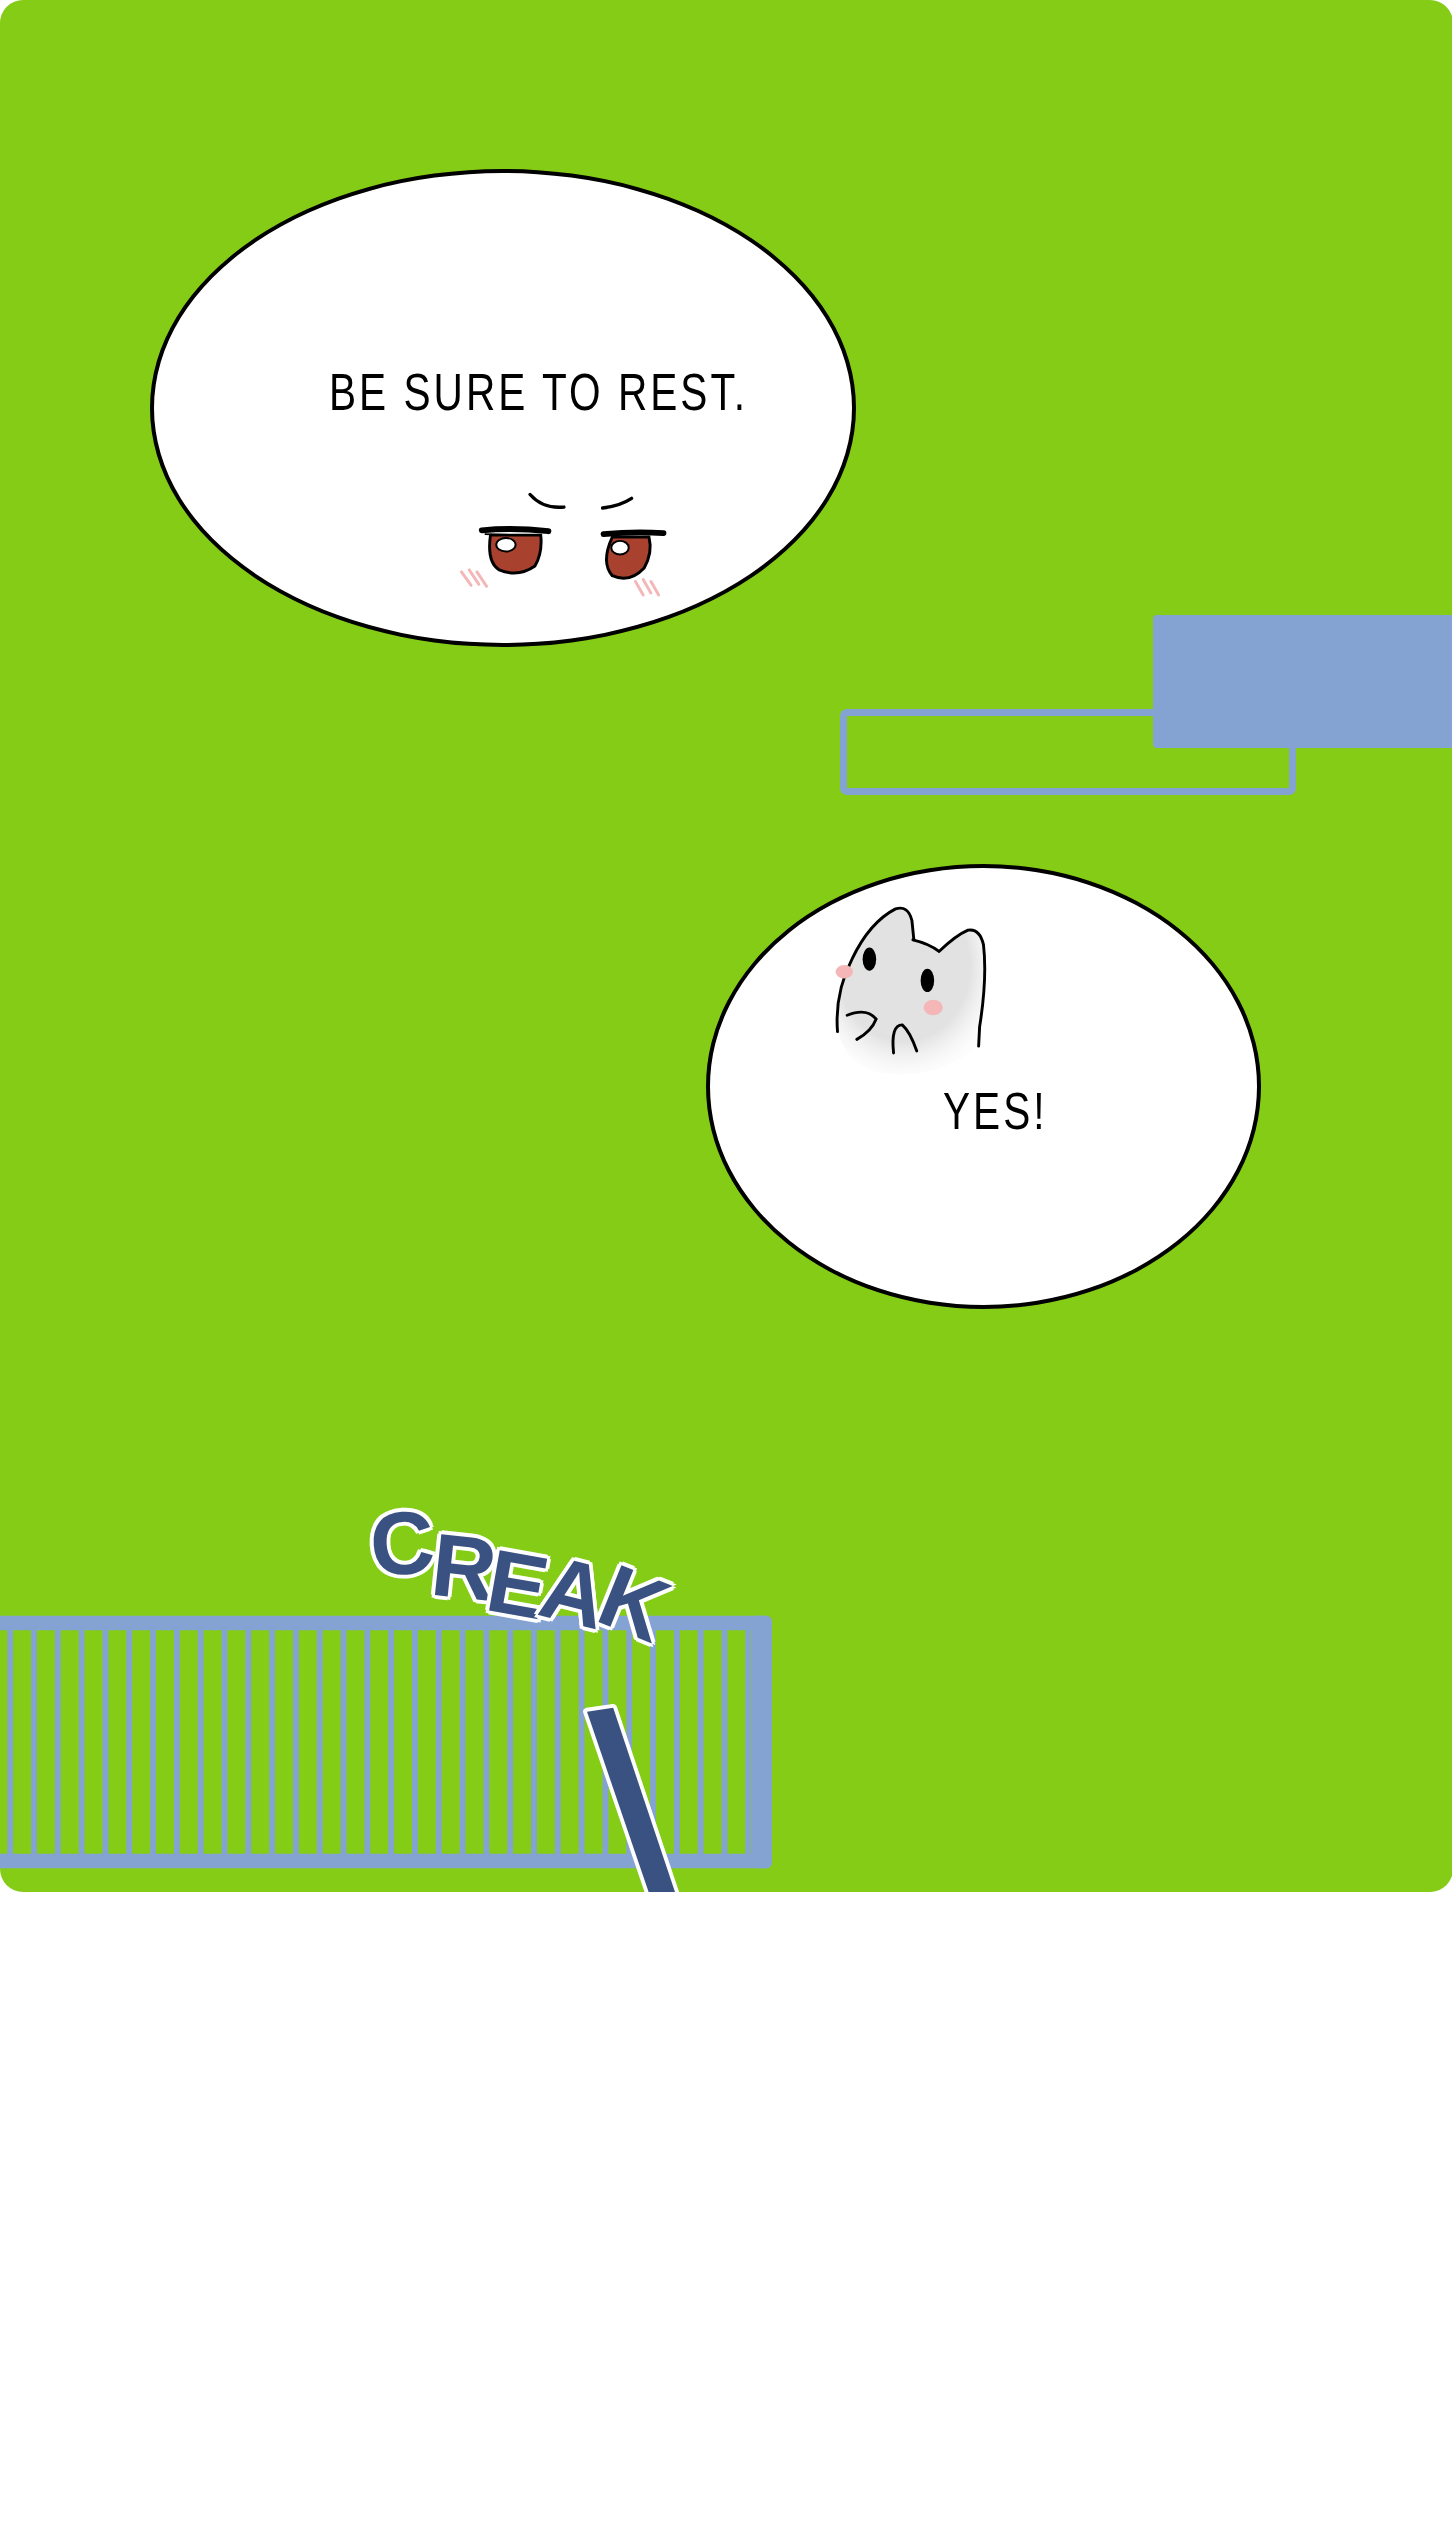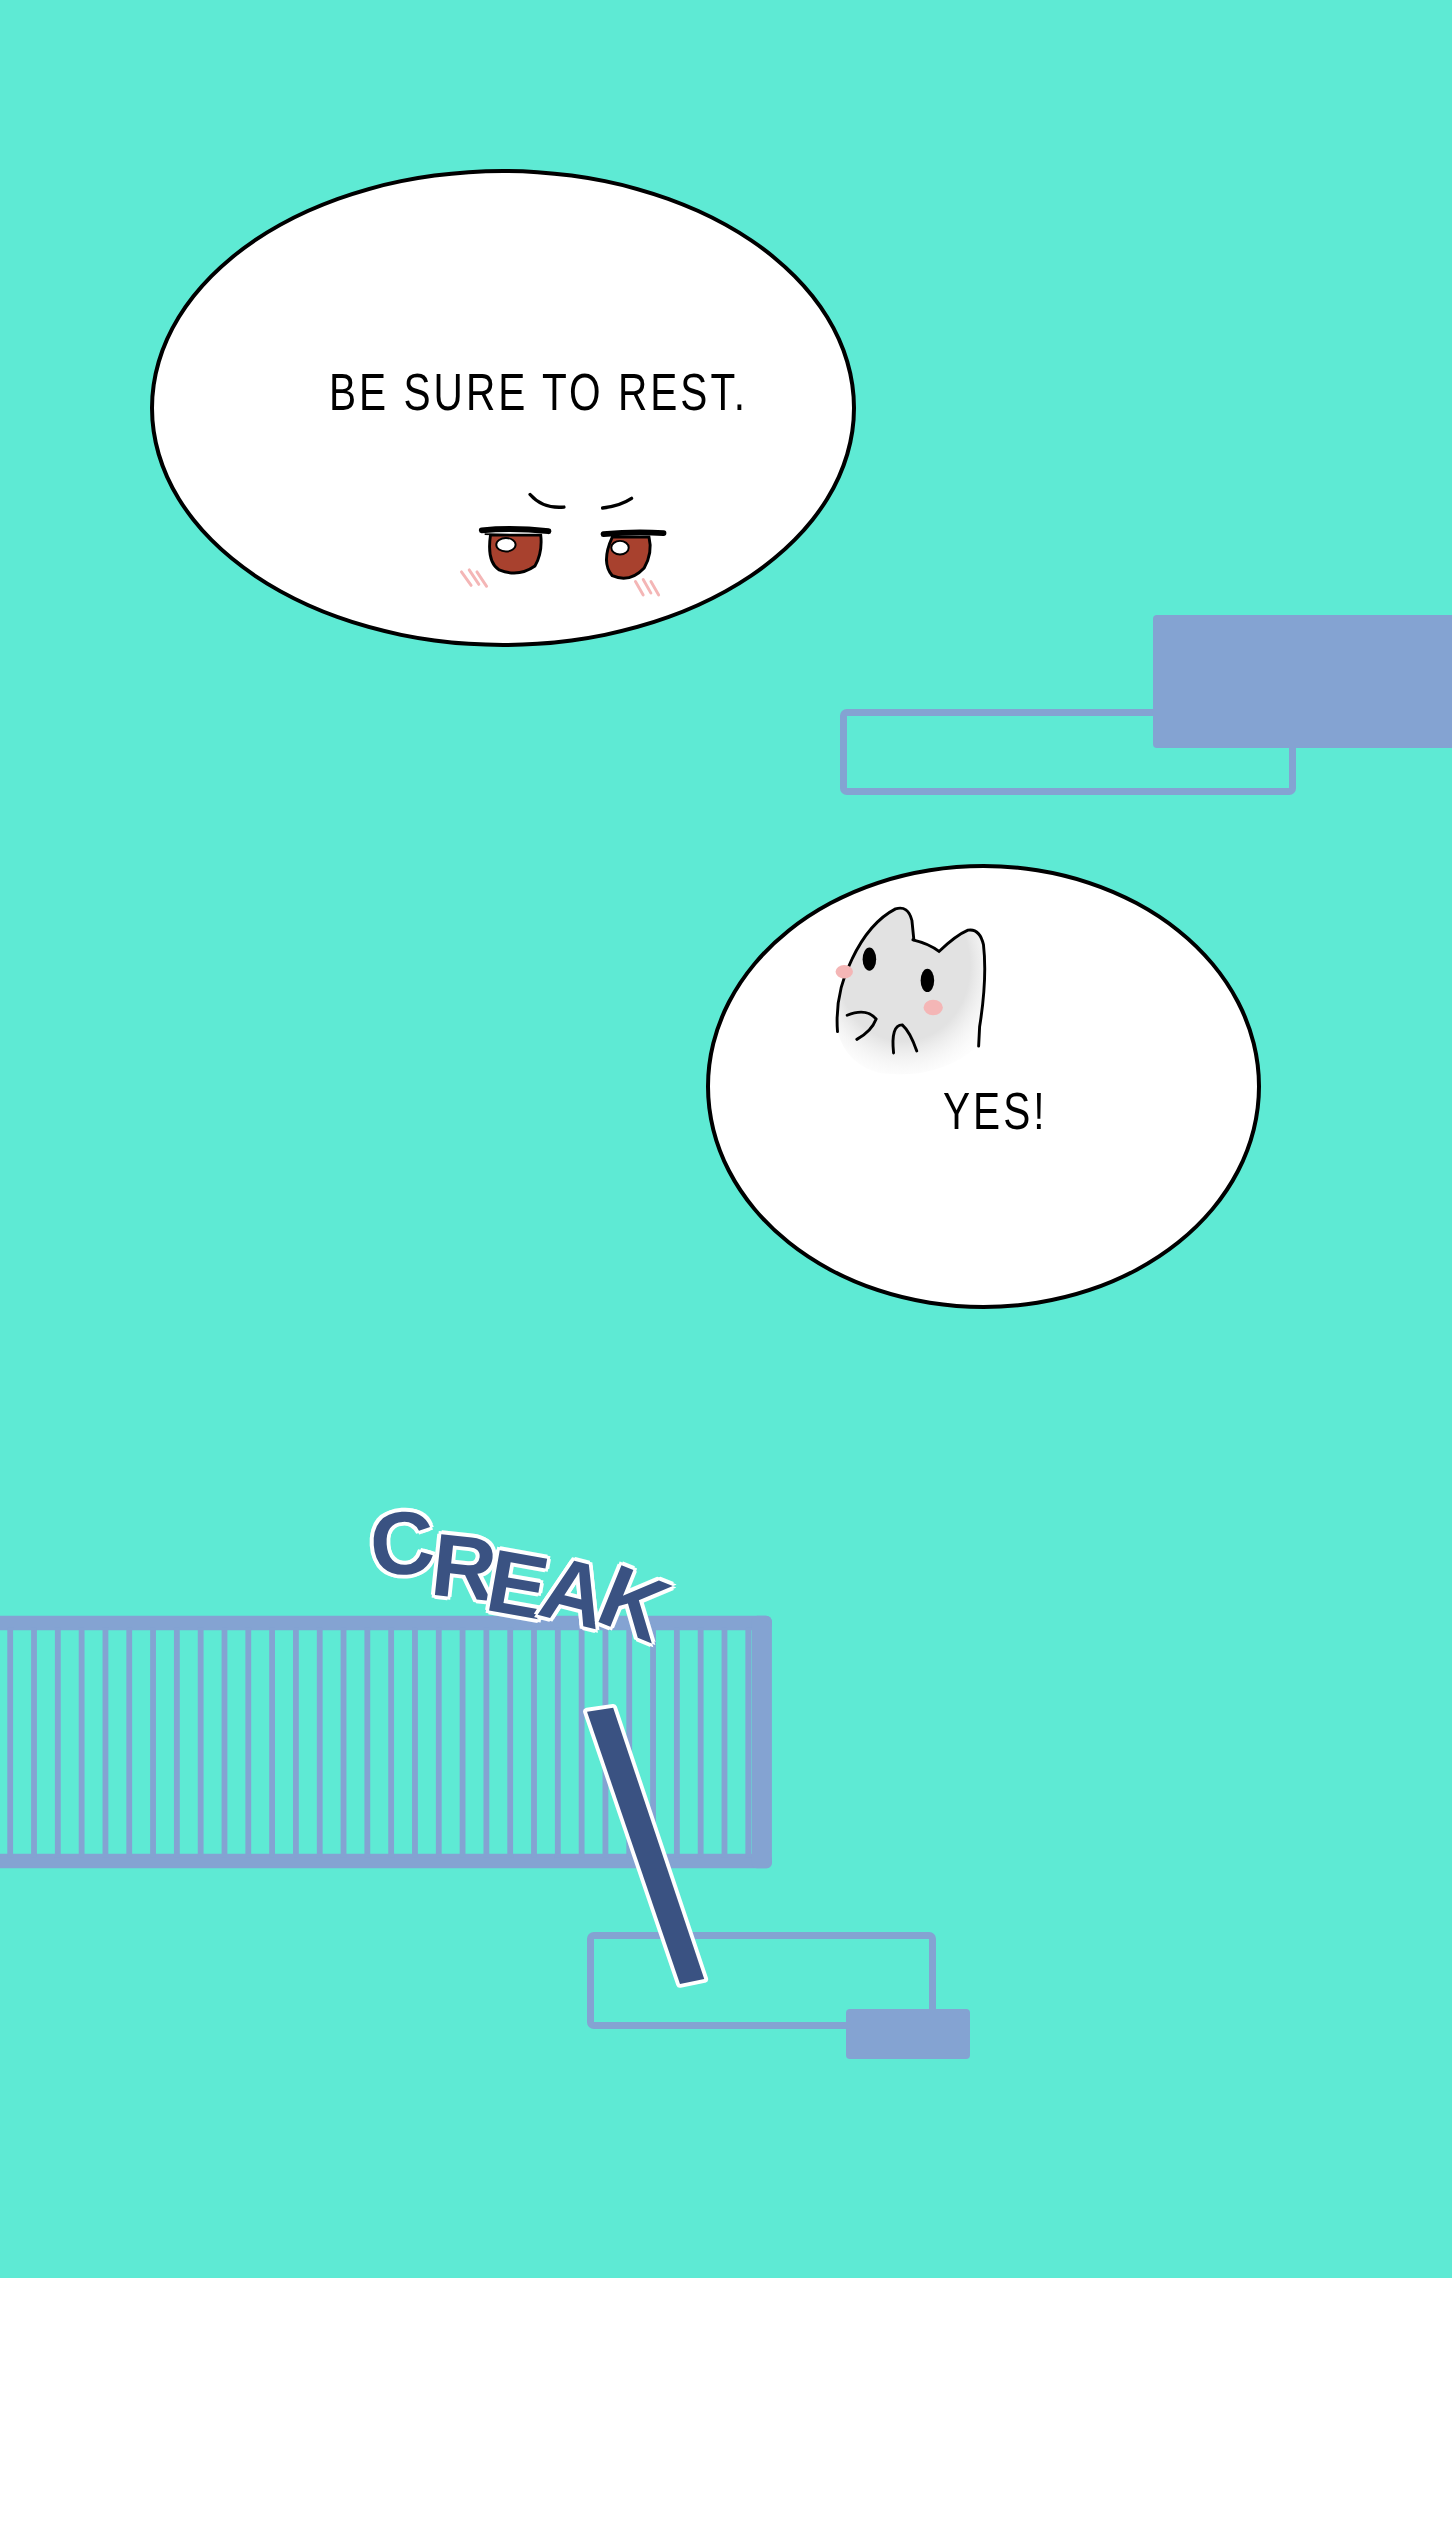--- a/index.html
+++ b/index.html
@@ -1,16 +1,16 @@
 <!DOCTYPE html>
 <html><head>
 <meta charset="utf-8">
 <style>
   html, body { margin: 0; padding: 0; background: #ffffff; }
-  #page { position: relative; width: 1453px; height: 2278px; background: #5eead4; overflow: hidden; }
+  #page { position: relative; width: 1453px; height: 1892px; background: #84cc16; overflow: hidden; border-radius: 23px; }
   .bubble { position: absolute; box-sizing: border-box; border: 4.8px solid #000; border-radius: 50%; background: #fff; }
   .bubble-text {
     position: absolute; font-family: "Liberation Sans", sans-serif; font-weight: normal;
     color: #000; white-space: nowrap; transform: scaleX(0.78); transform-origin: left top;
     letter-spacing: 3.9px;
   }
   .blue-fill { position: absolute; background: #84A3D2; border-radius: 3.9px; }
   .blue-outline { position: absolute; box-sizing: border-box; border: 7.7px solid #84A3D2; border-radius: 6.8px; background: transparent; }
   svg { position: absolute; overflow: visible; }
   .sfx-letter {

